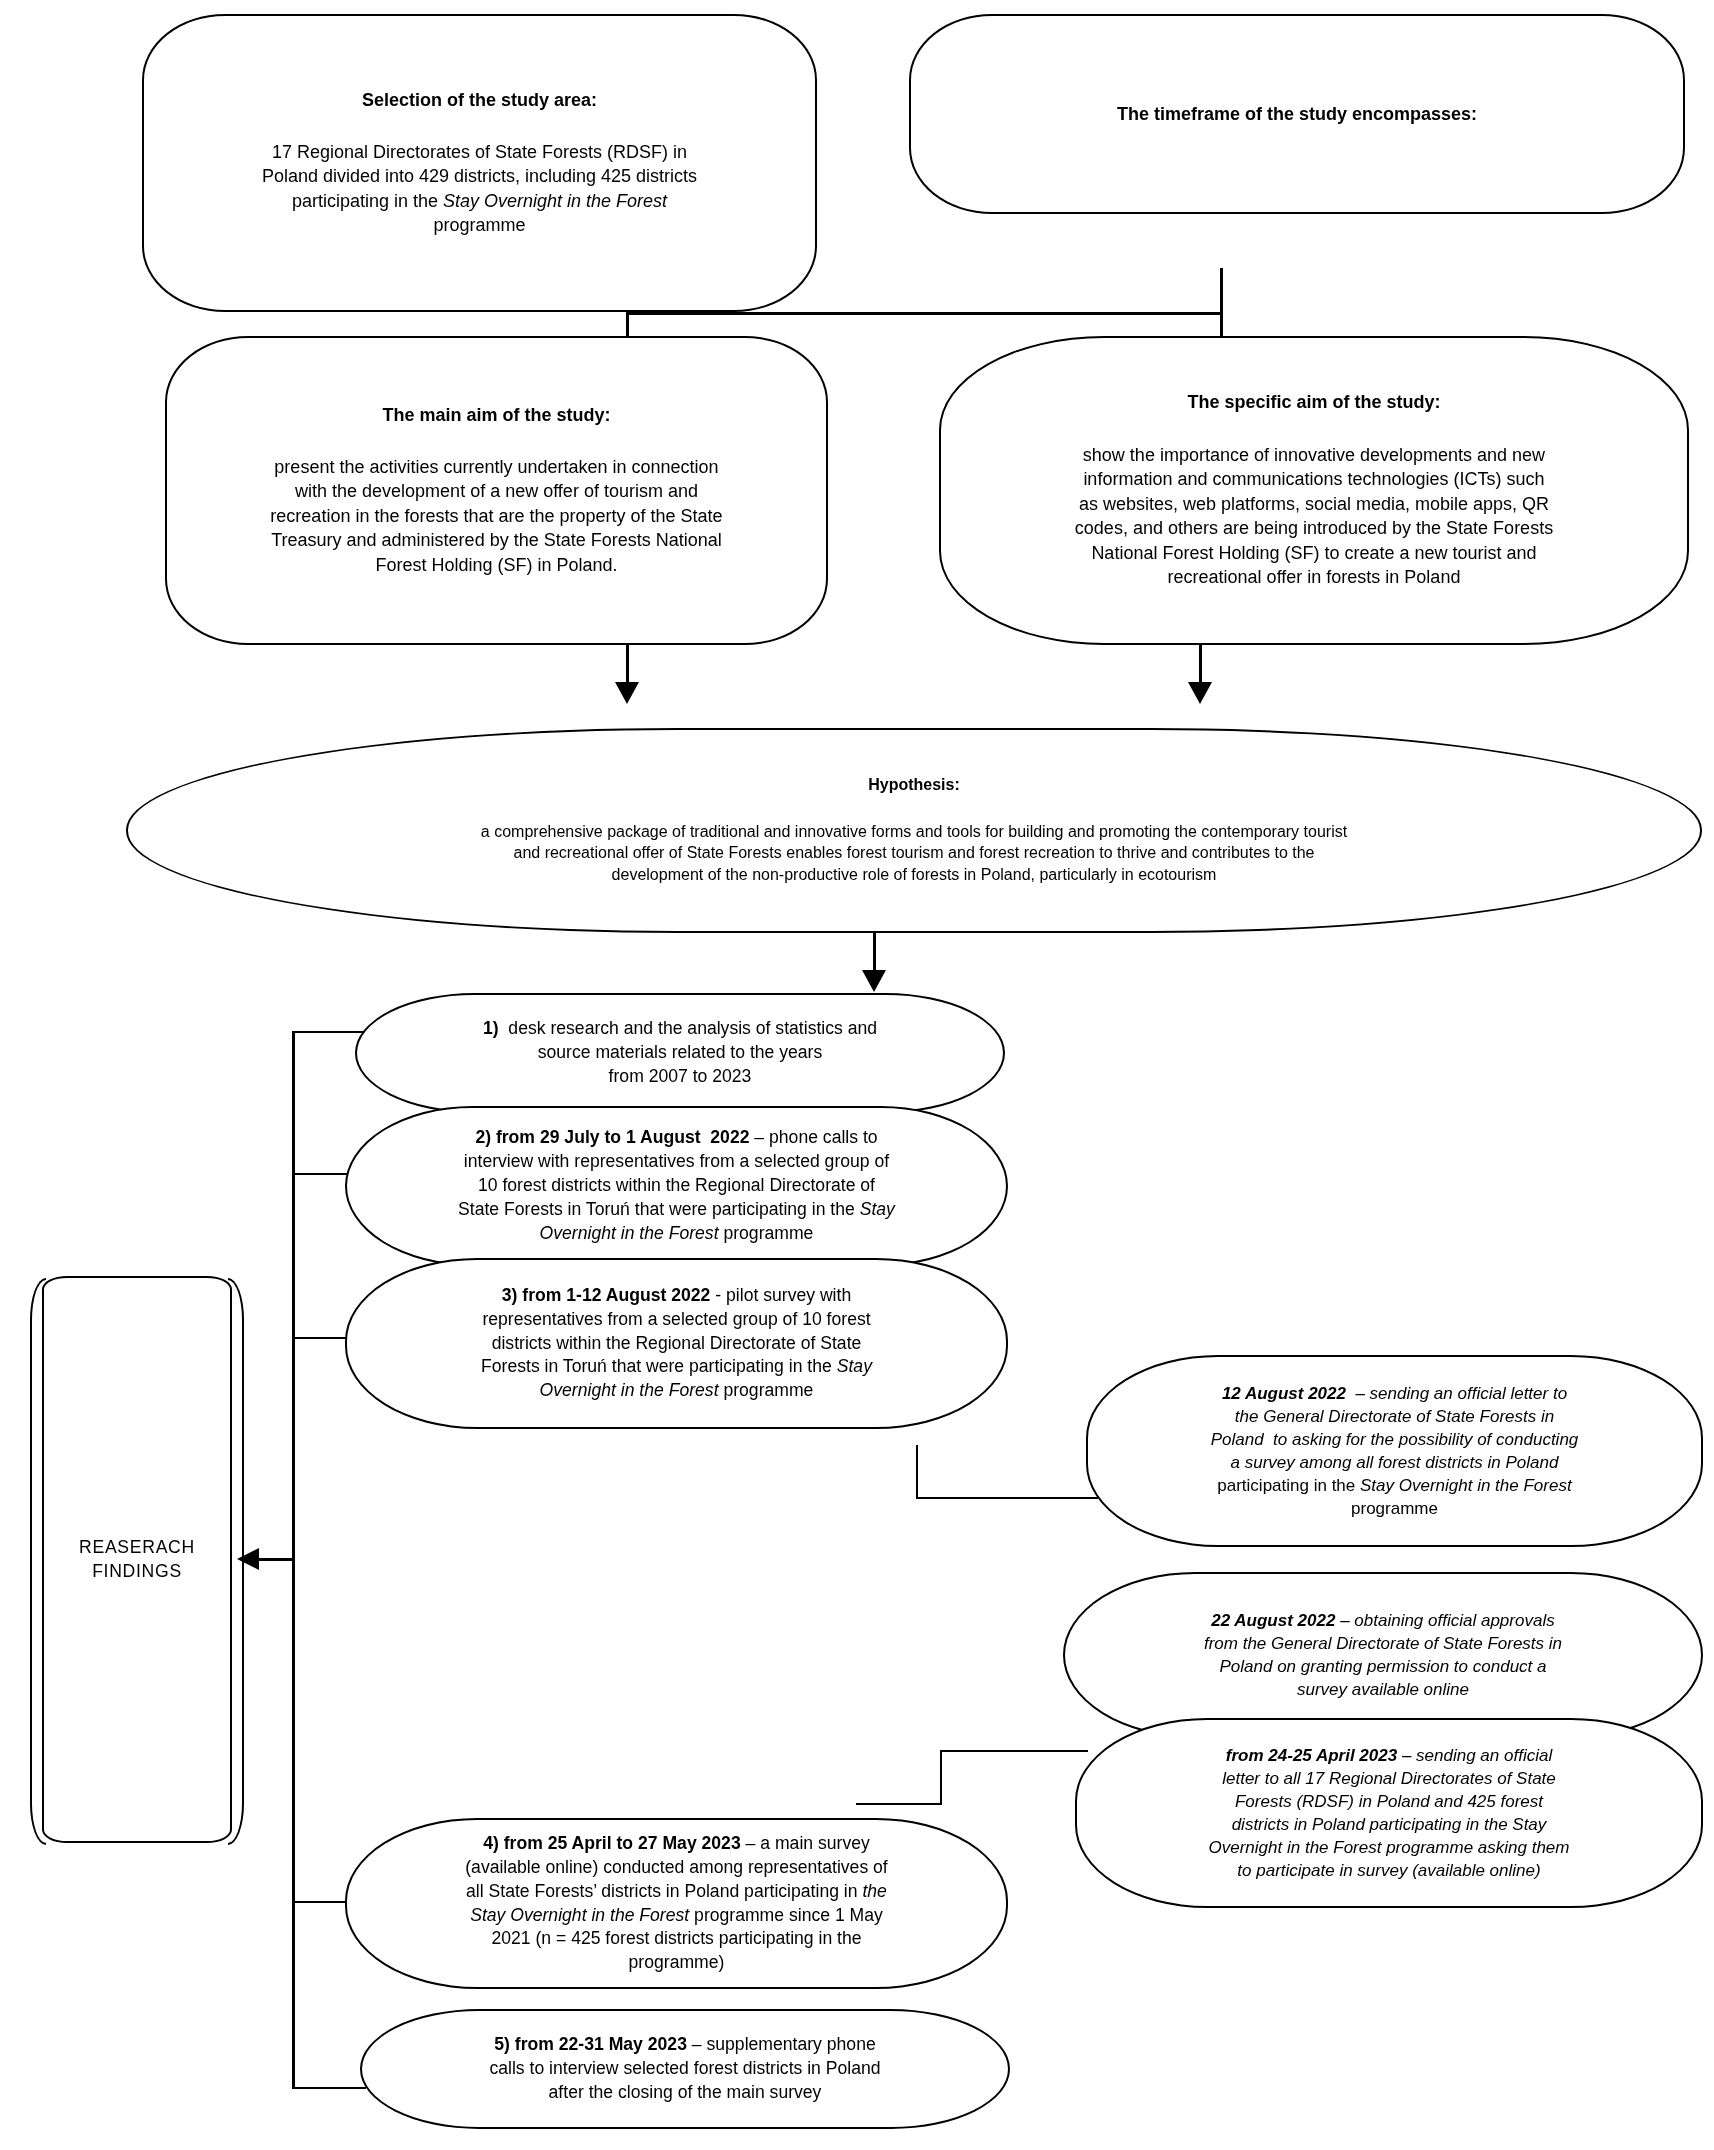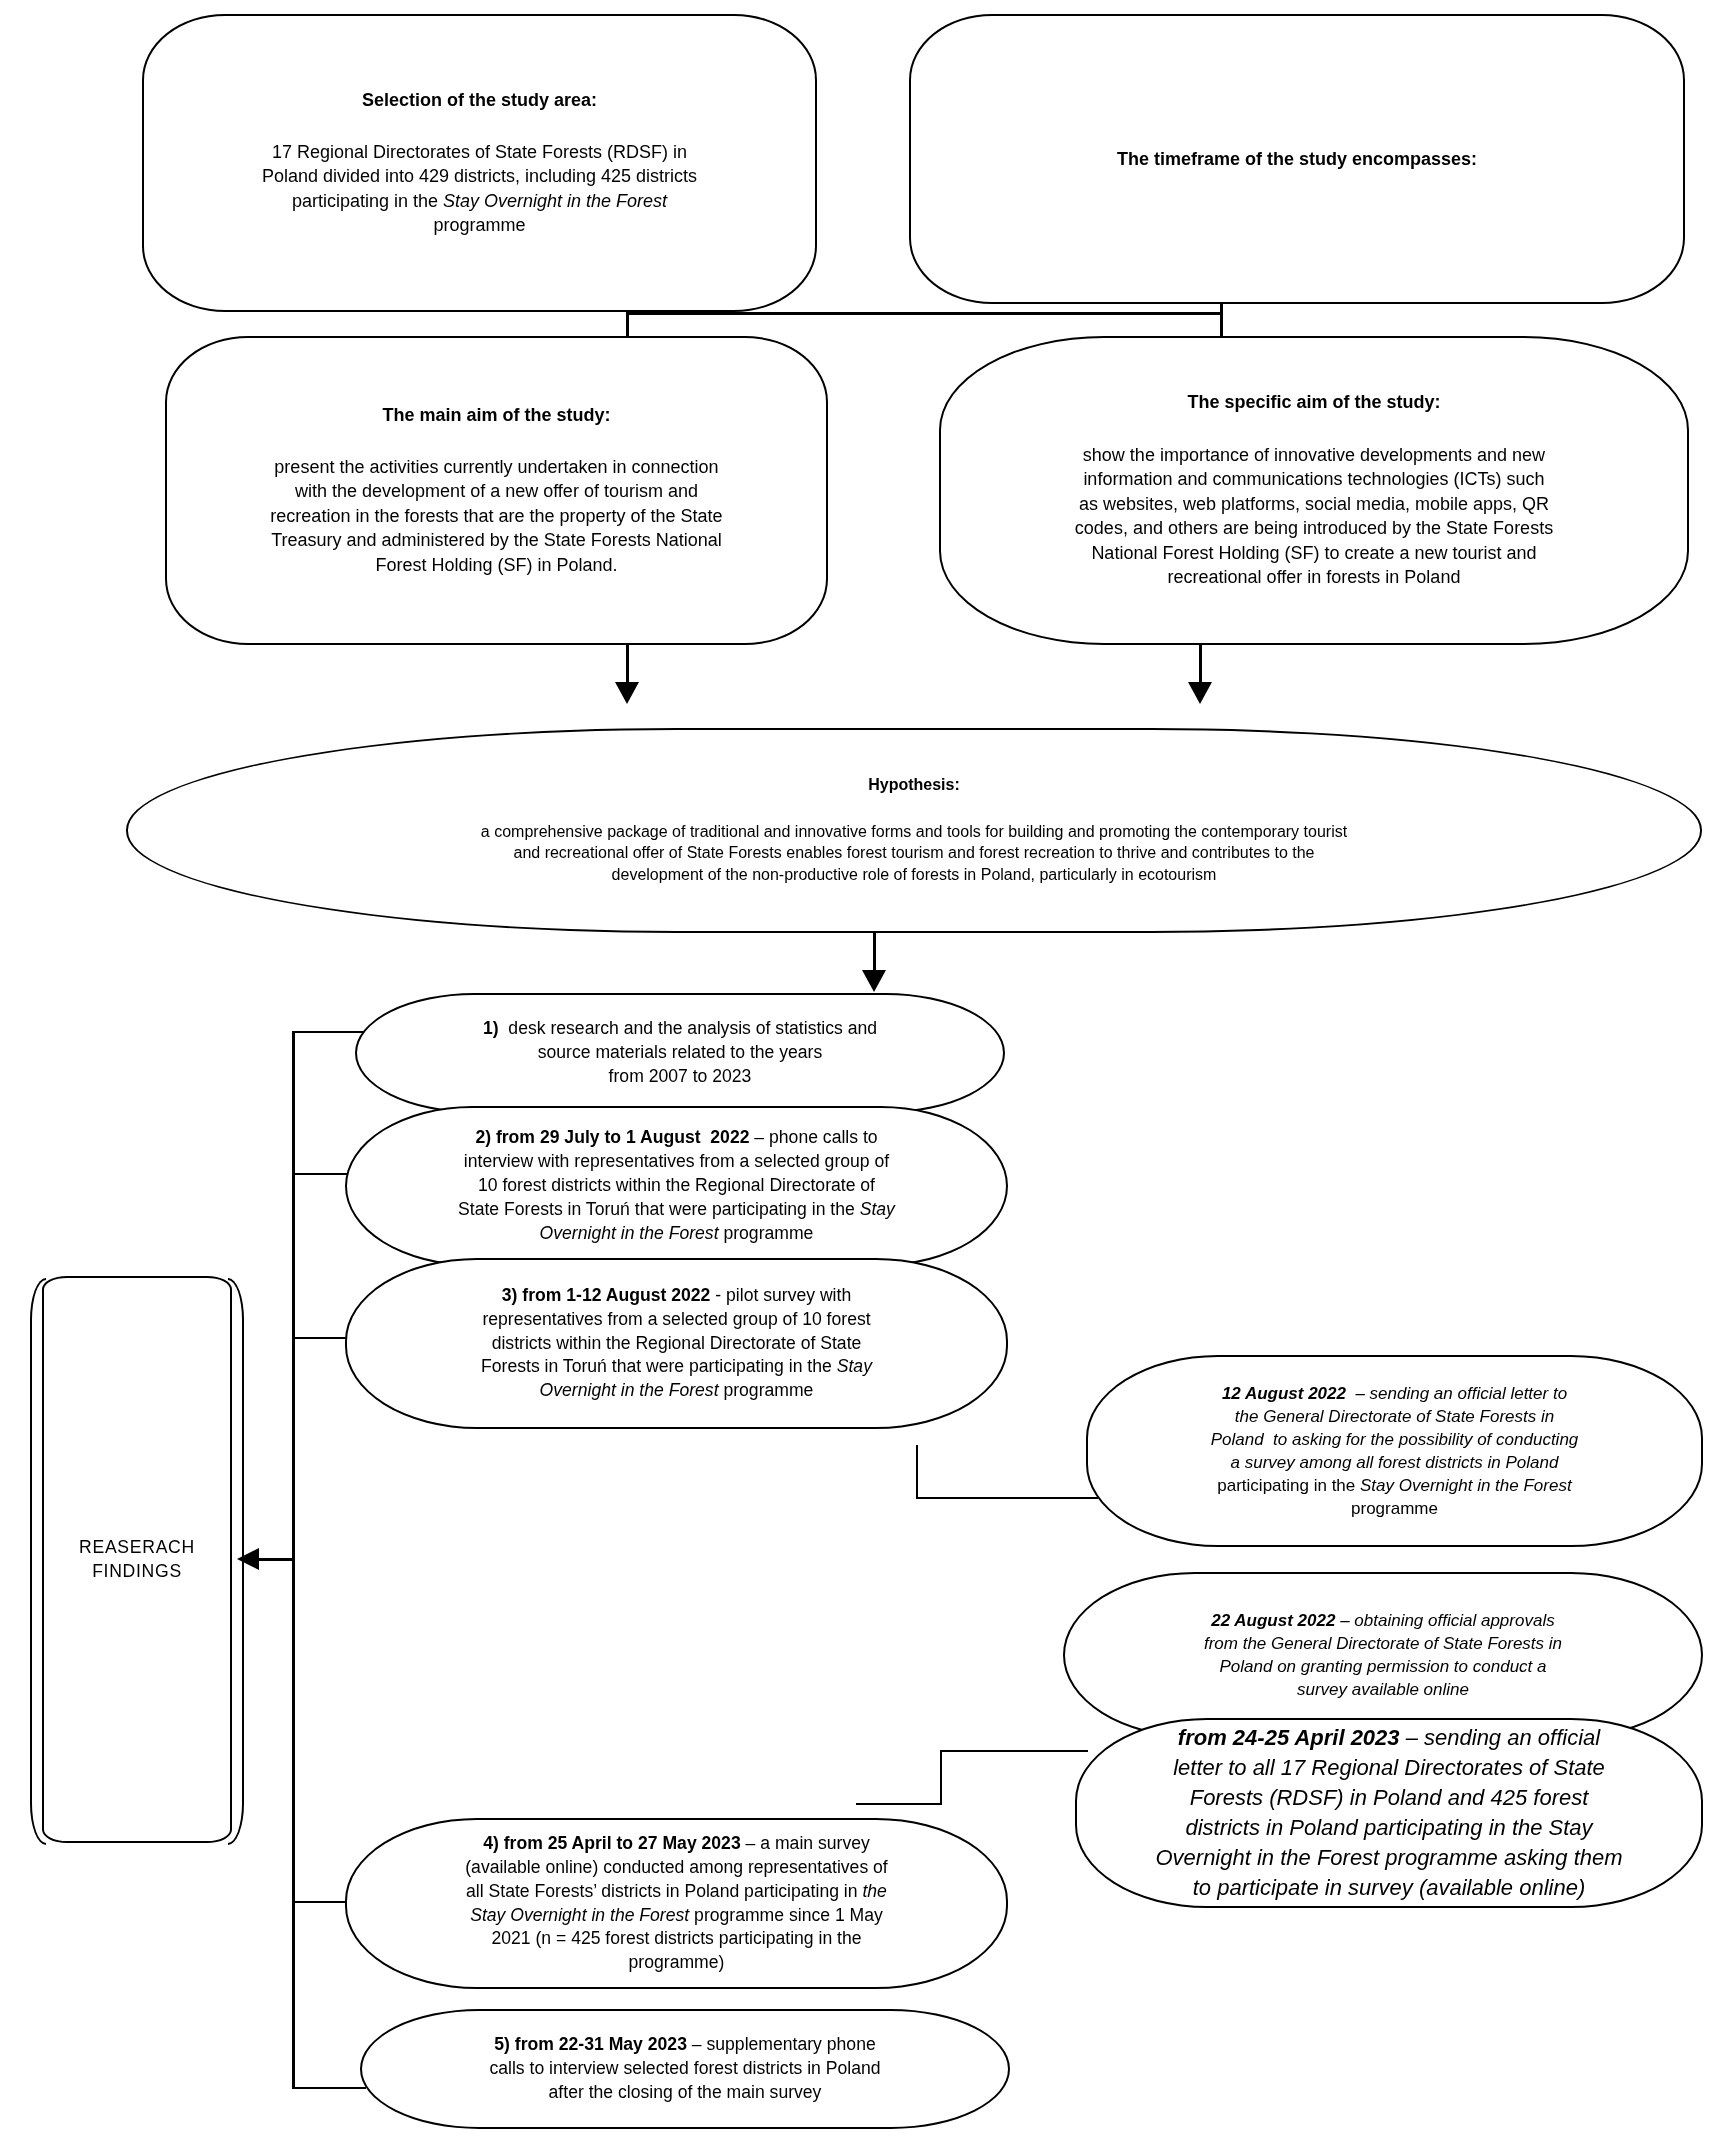--- a/index.html
+++ b/index.html
@@ -42,33 +42,33 @@
   .node .title + .body { margin-top: 1.55em; }
 
   
   .r-big   { border-radius: 83px / 66px; }
   .r-pill  { border-radius: 143px / 72px; }
   .r-tall  { border-radius: 165px / 94px; }
   .r-round { border-radius: 132px / 83px; }
 
   
   #n-study-area   { left: 142px;  top: 14.3px;   width: 675px; height: 298px;  font-size: 18px; }
-  #n-timeframe    { left: 909px; top: 14.3px;   width: 776px; height: 290px;  font-size: 18px; }
+  #n-timeframe    { left: 909px; top: 14.3px;   width: 776px; height: 200px;  font-size: 18px; }
   #n-main-aim     { left: 165px;  top: 336px;  width: 663px; height: 309px;  font-size: 18px; }
   #n-specific-aim { left: 939px; top: 336px;  width: 750px; height: 309px;  font-size: 18px; }
   #n-hypothesis   { left: 126px;  top: 728px; width: 1576px; height: 205px;  font-size: 16px;
                     border-radius: 551px / 102px; padding: 5.5px 83px; }
   #n-m1 { left: 355px;  top: 993px; width: 650px; height: 120px; font-size: 17.6px; }
   #n-m2 { left: 345px;  top: 1106px; width: 663px; height: 160px; font-size: 17.6px; }
   #n-m3 { left: 345px;  top: 1258px; width: 663px; height: 171px; font-size: 17.6px; }
   #n-m4 { left: 345px;  top: 1818px; width: 663px; height: 171px; font-size: 17.6px; }
   #n-m5 { left: 360px;  top: 2009px; width: 650px; height: 120px; font-size: 17.6px; }
   #n-s1 { left: 1086px; top: 1355px; width: 617px; height: 192px; font-size: 17px; }
   #n-s2 { left: 1063px; top: 1572px; width: 640px; height: 166px; font-size: 17px; align-items: center; }
-  #n-s3 { left: 1075px; top: 1718px; width: 628px; height: 190px; font-size: 22px; text-align: center; }
+  #n-s3 { left: 1075px; top: 1718px; width: 628px; height: 190px; font-size: 17px; text-align: center; }
   #n-findings {
     left: 42px; top: 1276px; width: 190px; height: 567px;
     font-size: 17.6px; letter-spacing: 0.04em;
     border-radius: 25px / 13.2px;
   }
   #n-findings::before {
     content: ""; position: absolute; left: -14.3px; top: 0; width: 14.3px; height: 100%;
     border-left: 2.8px solid #000; border-top: 2.8px solid #000; border-bottom: 2.8px solid #000;
     border-radius: 110px 0 0 110px / 286px 0 0 286px;
   }

